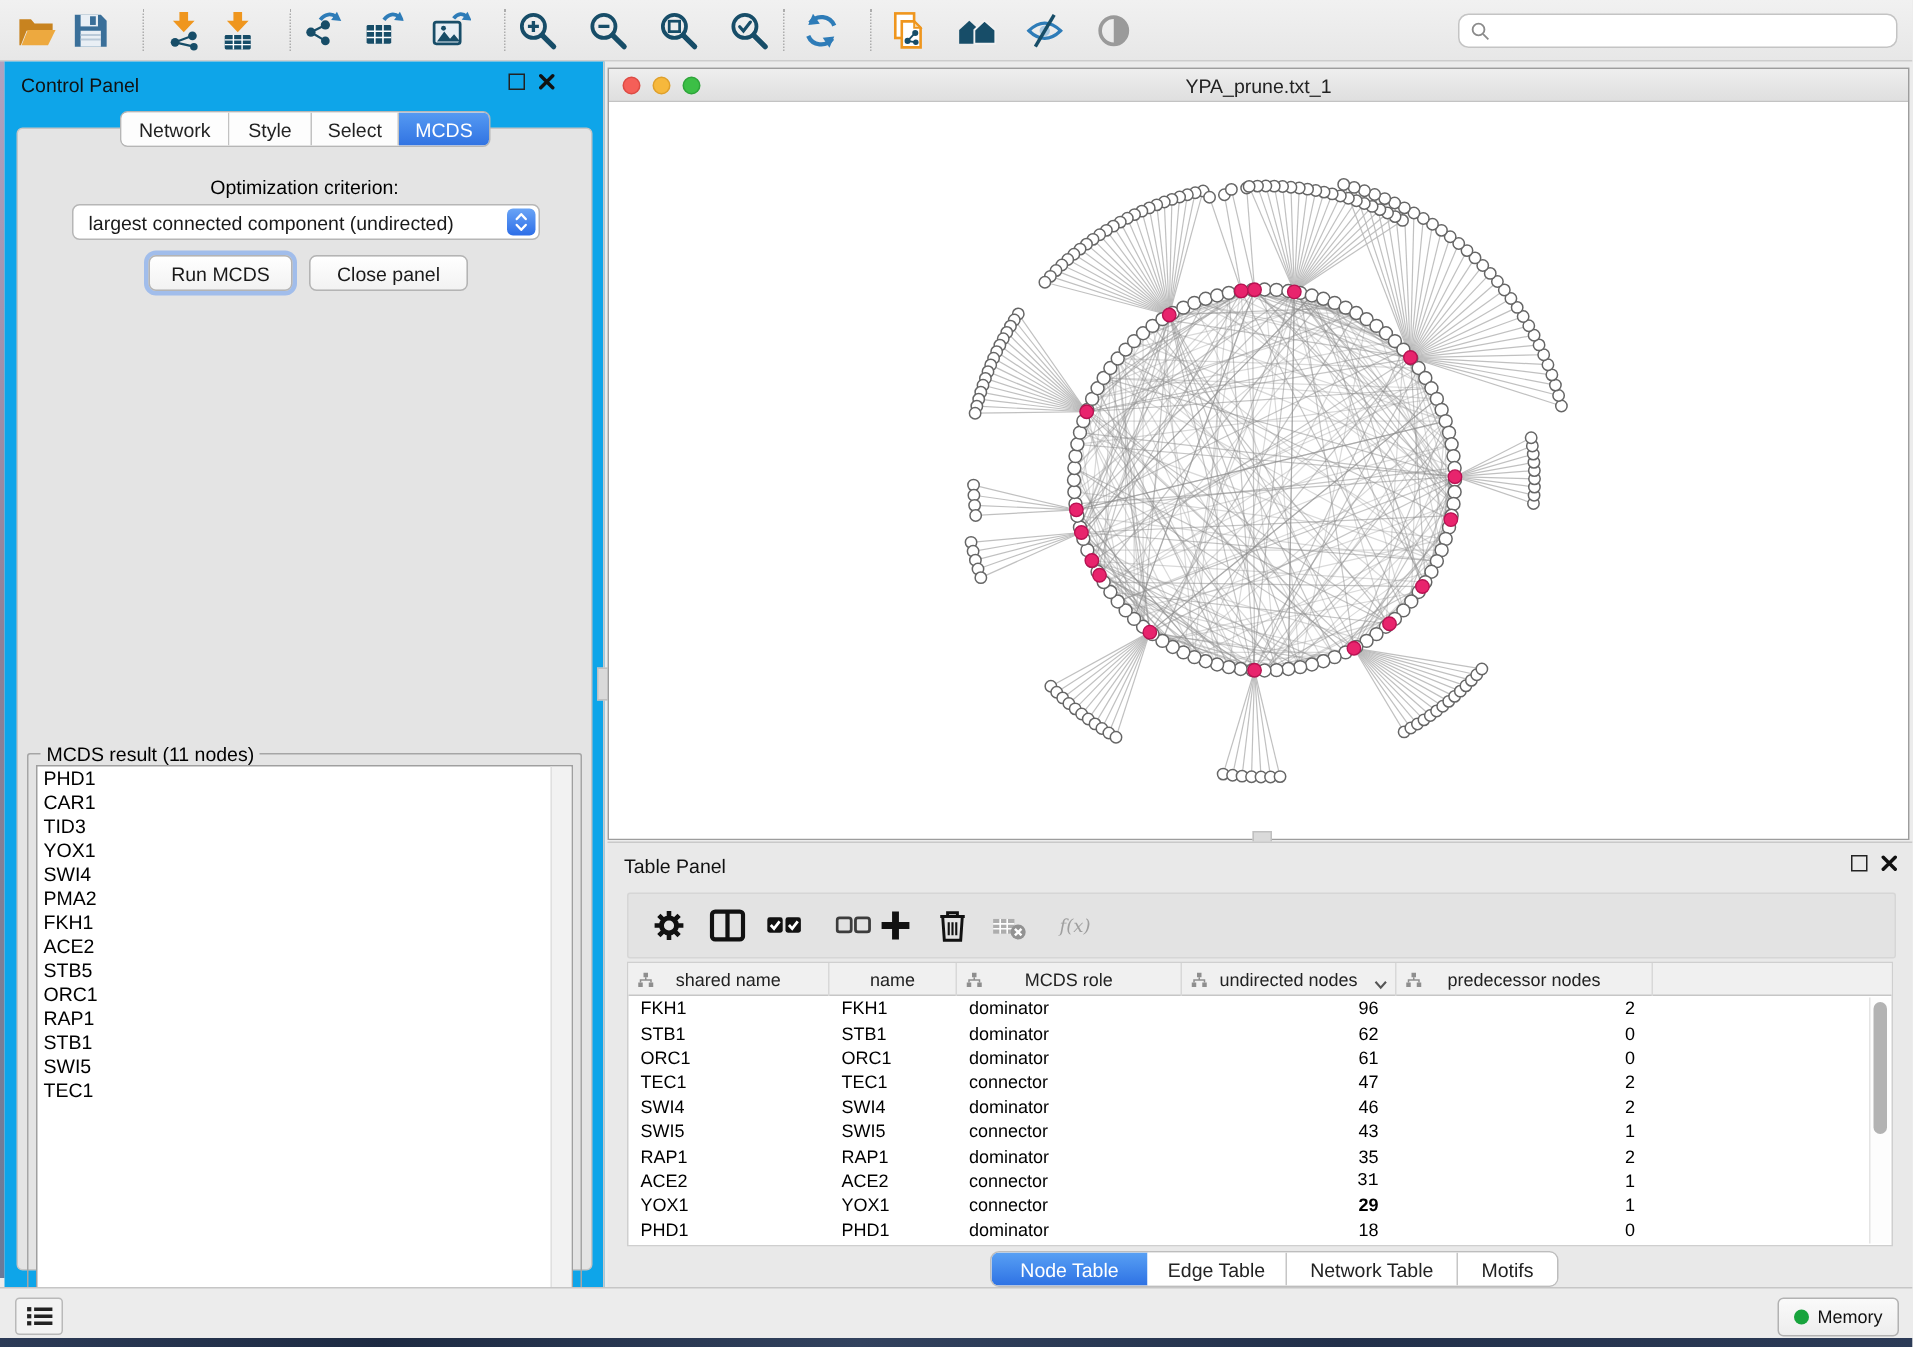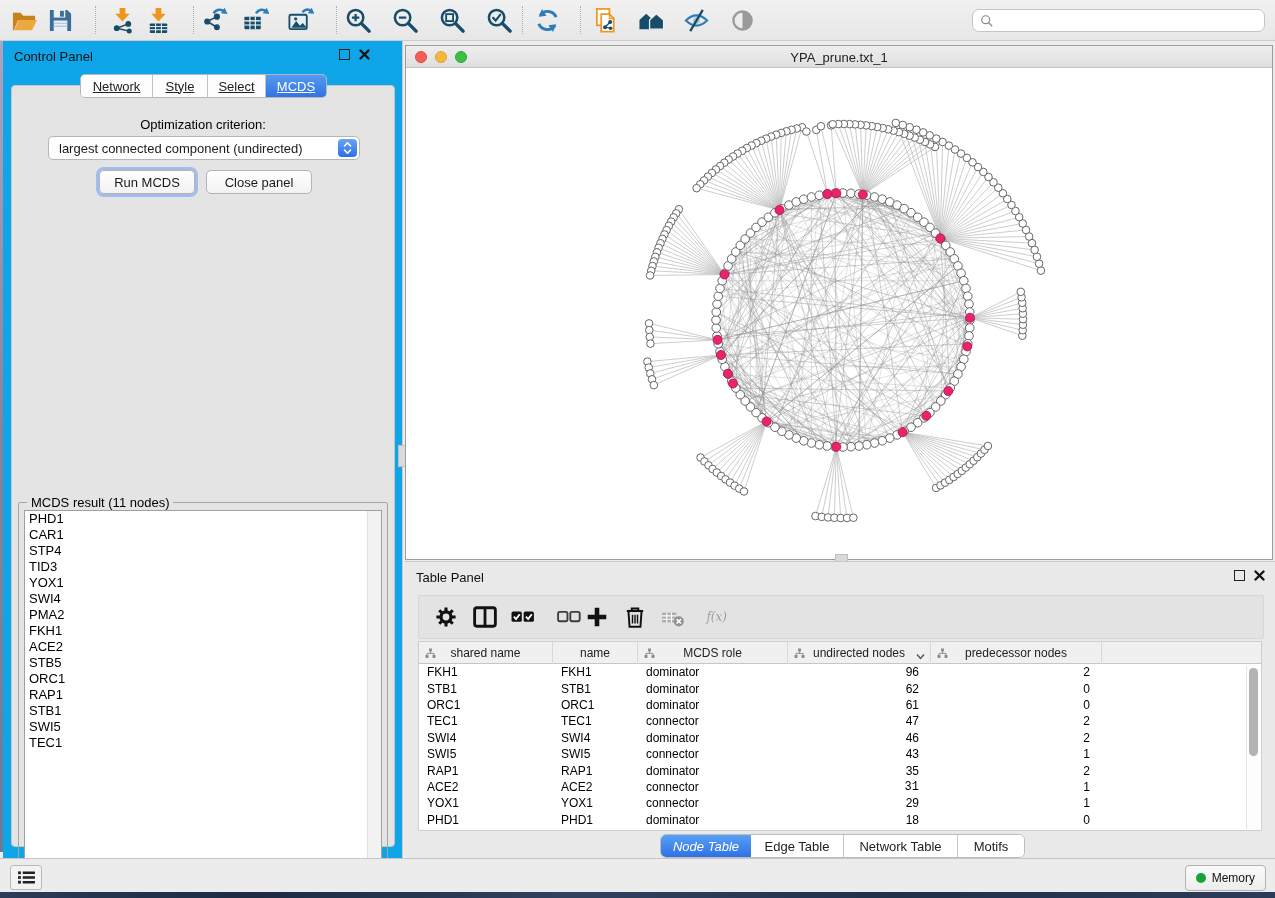--- a/index.html
+++ b/index.html
@@ -27,21 +27,21 @@
   #search-input{border:none;outline:none;background:transparent;flex:1;font-size:12px;height:18px;}
   
   #control-panel{left:3px;top:41px;width:399px;height:817px;background:#0ea5e9;border-right:1px solid #c9c9c9;}
   .panel-title{position:absolute;left:11px;top:8px;font-size:13px;color:#111;}
   .panel-btns{position:absolute;top:8px;display:flex;gap:9px;align-items:center;}
   #cp-btns{right:32px;}
   .float-btn{width:11px;height:11px;border:1.8px solid #222;box-sizing:border-box;background:transparent;}
   .close-btn svg{width:11px;height:11px;display:block;}
   #cp-tabs{position:absolute;left:77px;top:33px;height:22px;display:flex;border:1px solid #b6b6b6;border-radius:5px;background:#fff;overflow:hidden;z-index:3;}
   .seg{height:22px;display:flex;align-items:center;justify-content:center;font-size:13px;color:#222;
-    border-right:1px solid #c2c2c2;box-sizing:border-box;background:#fdfdfd;text-decoration:underline;}
+    border-right:1px solid #c2c2c2;box-sizing:border-box;background:#fdfdfd;}
   .seg:last-child{border-right:none;}
   .seg.sel{background:linear-gradient(#559af2,#3173e2);color:#fff;border-right:none;}
   #cp-pane{position:absolute;left:8px;top:44px;width:382px;height:760px;background:#e4e4e4;
     border:1px solid #c5c5c5;border-radius:4px;}
   #opt-label{position:absolute;left:0;top:31px;width:100%;text-align:center;font-size:13px;color:#000;}
   #opt-select{position:absolute;left:36px;top:50px;width:312px;height:24px;background:#fff;border:1px solid #b6b6b6;
     border-radius:5px;box-sizing:border-box;display:flex;align-items:center;font-size:13px;padding-left:10px;}
   #opt-stepper{position:absolute;right:2px;top:2px;width:19px;height:18px;border-radius:4px;
     background:linear-gradient(#69a4f6,#2d6ee8);display:flex;flex-direction:column;align-items:center;justify-content:center;}
   #opt-stepper svg{width:9px;height:14px;}
@@ -268,21 +268,20 @@
       </div>
     </div>
     <div class="cp-button" id="run-btn">Run MCDS</div>
     <div class="cp-button" id="close-panel-btn">Close panel</div>
     <div id="mcds-fieldset">
       <div id="mcds-legend">MCDS result (11 nodes)</div>
       <div id="mcds-list">
         <div id="mcds-items">
             <div class="mcds-item">PHD1</div>
             <div class="mcds-item">CAR1</div>
-            <div class="mcds-item">STP4</div>
             <div class="mcds-item">TID3</div>
             <div class="mcds-item">YOX1</div>
             <div class="mcds-item">SWI4</div>
             <div class="mcds-item">PMA2</div>
             <div class="mcds-item">FKH1</div>
             <div class="mcds-item">ACE2</div>
             <div class="mcds-item">STB5</div>
             <div class="mcds-item">ORC1</div>
             <div class="mcds-item">RAP1</div>
             <div class="mcds-item">STB1</div>
@@ -1179,37 +1178,37 @@
           <div class="td" style="width: 134px;">ACE2</div>
           <div class="td" style="width: 85px;">ACE2</div>
           <div class="td" style="width: 150px;">connector</div>
           <div class="td num" style="width: 143px; font-family: Liberation Mono, monospace;">31</div>
           <div class="td num" style="width: 171px;">1</div>
         </div>
         <div class="tr">
           <div class="td" style="width: 134px;">YOX1</div>
           <div class="td" style="width: 85px;">YOX1</div>
           <div class="td" style="width: 150px;">connector</div>
-          <div class="td num" style="width: 143px;">29</div>
+          <div class="td num" style="width: 143px; font-weight: bold;">29</div>
           <div class="td num" style="width: 171px;">1</div>
         </div>
         <div class="tr">
           <div class="td" style="width: 134px;">PHD1</div>
           <div class="td" style="width: 85px;">PHD1</div>
           <div class="td" style="width: 150px;">dominator</div>
           <div class="td num" style="width: 143px;">18</div>
           <div class="td num" style="width: 171px;">0</div>
         </div>
       </div>
     <div id="tp-scroll">
         <div id="tp-thumb"></div>
       </div>
   </div>
   <div id="bottom-tabs">
-      <div class="btab sel" style="width: 90px; font-style: italic;">Node Table</div>
+      <div class="btab sel" style="width: 104px;">Node Table</div>
       <div class="btab" style="width: 93px;">Edge Table</div>
       <div class="btab" style="width: 114px;">Network Table</div>
       <div class="btab" style="width: 66px;">Motifs</div>
     </div>
 </div>
 
 <div class="abs" id="status-bar">
   <div id="list-btn">
     <svg viewBox="0 0 20 16" width="19" height="15">
       <g fill="#222">

